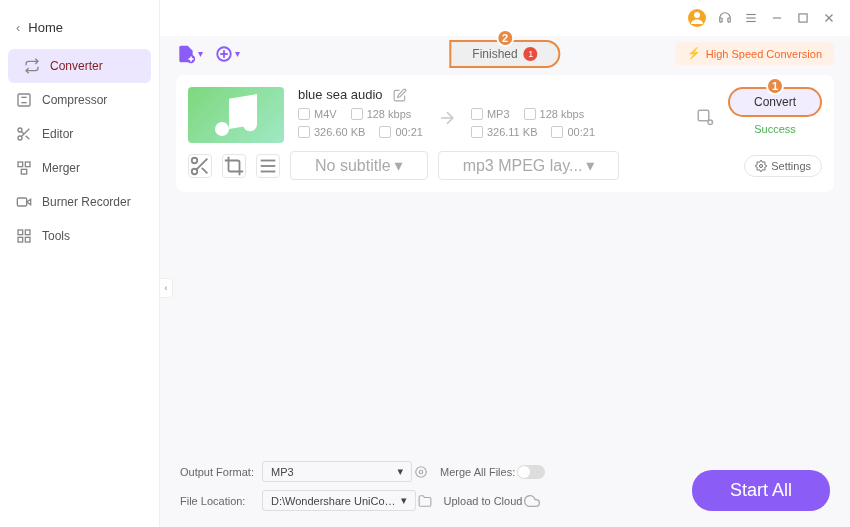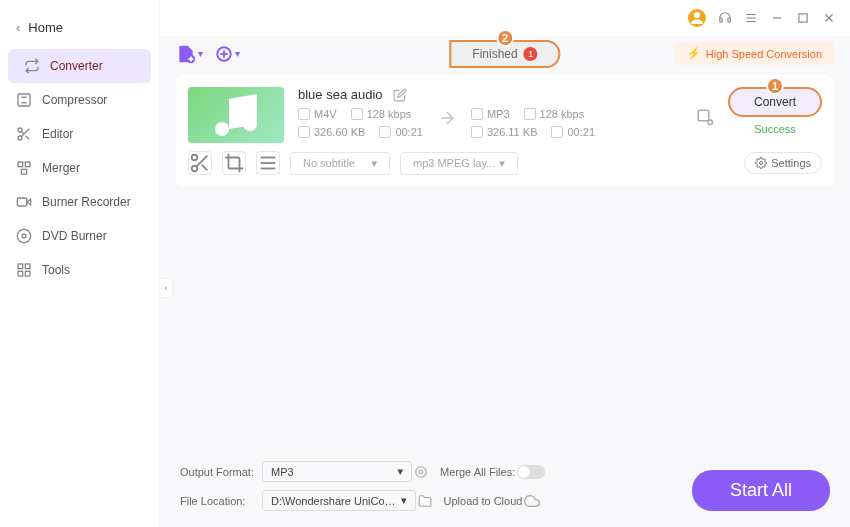--- a/index.html
+++ b/index.html
@@ -32,21 +32,21 @@
 .meta-grid{display:flex;align-items:flex-start;gap:8px}
 .meta-col{display:flex;flex-direction:column;gap:6px}
 .meta{display:flex;align-items:center;gap:4px;font-size:11px;color:#999}
 .meta .mi{width:12px;height:12px;border:1px solid #ccc;border-radius:2px}
 .arrow{color:#ccc;margin:0 6px}
 .convert-box{display:flex;flex-direction:column;align-items:center;gap:6px}
 .convert-btn{padding:6px 24px;border:2px solid #e88944;border-radius:16px;font-size:12px;color:#333;background:#f1edff;cursor:pointer;position:relative}
 .success{font-size:11px;color:#4caf50}
 .card-bottom{display:flex;align-items:center;gap:10px}
 .tool-ico{width:24px;height:24px;border:1px solid #e5e5e5;border-radius:4px;display:flex;align-items:center;justify-content:center;color:#888;cursor:pointer}
-.sel{border:1px solid #e5e5e5;border-radius:4px;padding:4px 12px;font-size:11px;color:#aaa;display:flex;align-items:center;gap:4px;cursor:pointer;min-width:100px;justify-content:space-between}
+.sel{border:1px solid #e5e5e5;border-radius:4px;padding:4px 24px;font-size:16px;color:#aaa;display:flex;align-items:center;gap:4px;cursor:pointer;min-width:100px;justify-content:space-between}
 .settings-btn{margin-left:auto;border:1px solid #e5e5e5;border-radius:12px;padding:4px 10px;font-size:11px;color:#666;display:flex;align-items:center;gap:4px;cursor:pointer}
 .footer{margin-top:auto;padding:10px 4px 4px;display:flex;align-items:flex-end;gap:20px}
 .footer-left{display:flex;flex-direction:column;gap:8px;font-size:11px;color:#666}
 .frow{display:flex;align-items:center;gap:2px}
 .frow label{width:80px}
 .fsel{border:1px solid #ddd;padding:3px 8px;border-radius:3px;min-width:150px;display:flex;justify-content:space-between;align-items:center;cursor:pointer;font-size:11px;color:#444}
 .toggle{width:28px;height:14px;background:#ddd;border-radius:7px;position:relative;cursor:pointer}
 .toggle::after{content:"";position:absolute;width:12px;height:12px;background:#fff;border-radius:50%;top:1px;left:1px}
 .start-all{margin-left:auto;background:#8b5cf6;color:#ffffff;padding:10px 38px;border-radius:20px;font-size:18px;cursor:pointer;border:none}
 .collapse{position:absolute;left:159px;top:278px;width:14px;height:20px;background:#fff;border:1px solid #eee;border-radius:0 4px 4px 0;display:flex;align-items:center;justify-content:center;font-size:9px;color:#888;cursor:pointer}
@@ -105,29 +105,20 @@
         <span>Merger</span>
       </div>
     <div class="nav-item">
         <span class="ico">
           <svg viewBox="0 0 24 24" fill="none" stroke="currentColor" stroke-width="2">
             <rect x="2" y="6" width="14" height="12" rx="2"></rect>
             <polygon points="22 8 16 12 22 16 22 8"></polygon>
           </svg>
         </span>
         <span>Burner Recorder</span>
-      </div>
-    <div class="nav-item">
-        <span class="ico">
-          <svg viewBox="0 0 24 24" fill="none" stroke="currentColor" stroke-width="2">
-            <circle cx="12" cy="12" r="10"></circle>
-            <circle cx="12" cy="12" r="3"></circle>
-          </svg>
-        </span>
-        <span>DVD Burner</span>
       </div>
     <div class="nav-item">
         <span class="ico">
           <svg viewBox="0 0 24 24" fill="none" stroke="currentColor" stroke-width="2">
             <rect x="3" y="3" width="7" height="7"></rect>
             <rect x="14" y="3" width="7" height="7"></rect>
             <rect x="14" y="14" width="7" height="7"></rect>
             <rect x="3" y="14" width="7" height="7"></rect>
           </svg>
         </span>

